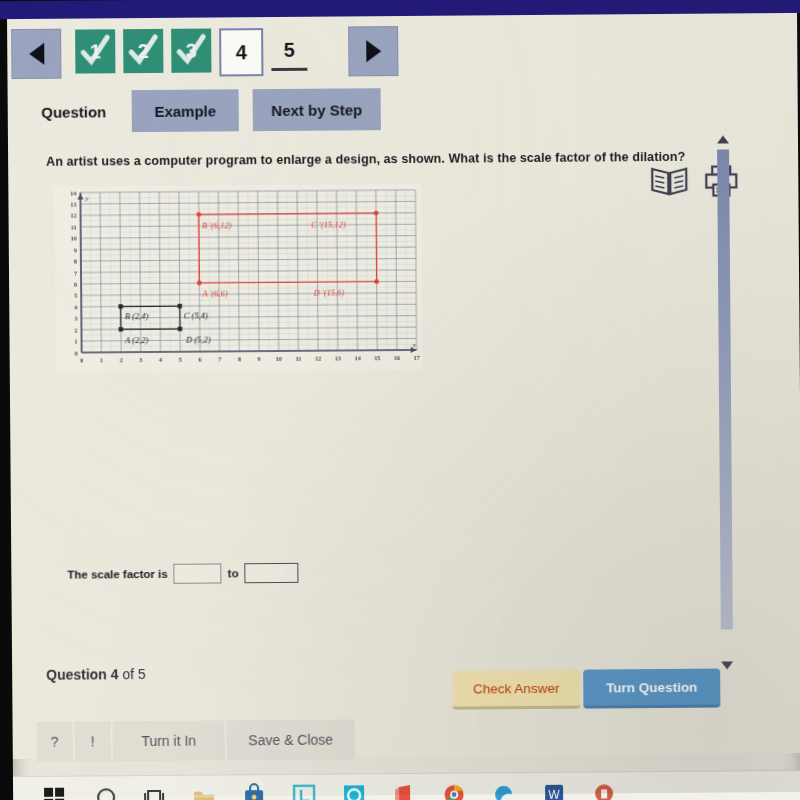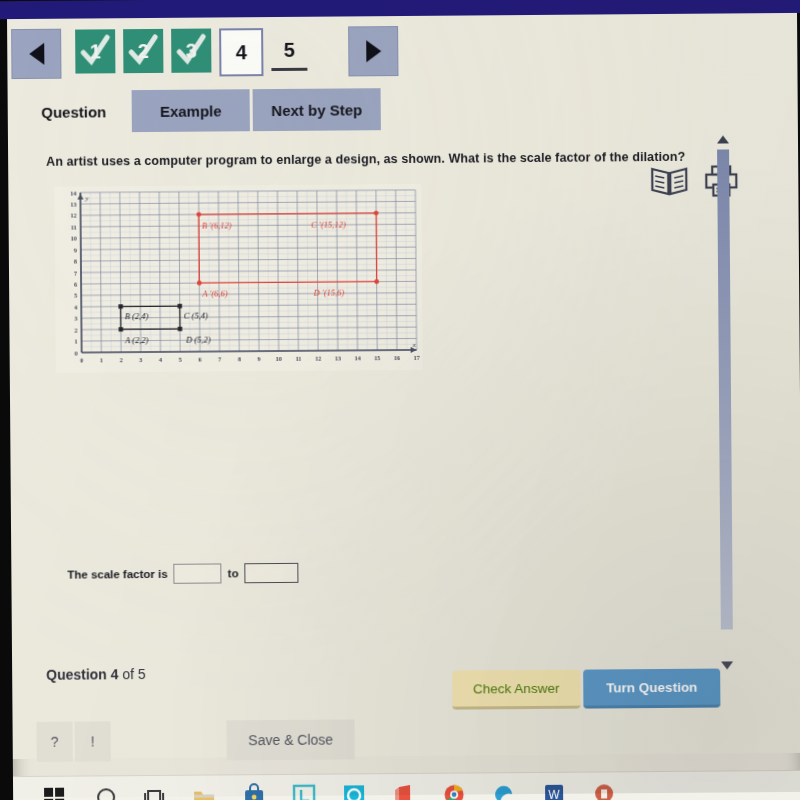--- a/index.html
+++ b/index.html
@@ -171,21 +171,21 @@
 
   .btn {
     position: absolute; top: 655px;
     height: 36px;
     display: flex; align-items: center; justify-content: center;
     font-size: 13.5px;
     border-radius: 4px;
   }
   .btn.check {
     left: 440px; width: 128px;
-    background: #f5e6b3; color: #4d7c0f;
+    background: #f5e6b3; color: #c2410c;
     border-bottom: 3px solid #c9bd8e;
   }
   .btn.next {
     left: 571px; width: 137px;
     background: #5e9ccc; color: #ffffff; font-weight: bold;
     border-bottom: 3px solid #4f86b2;
   }
 
   .footbar {
     position: absolute; left: 0; top: 703px;
@@ -262,21 +262,21 @@
               <span>5</span>
               <div class="underline"></div>
             </div>
           </div>
       </div>
 
       <div class="sectabs">
         <div class="sectab active" style="left:20px;width:92px;">
           <span>Question</span>
         </div>
-        <div class="sectab idle" style="left:124px;width:118px;">
+        <div class="sectab idle" style="left:124px;width:107px;">
           <span>Example</span>
         </div>
         <div class="sectab idle" style="left:245px;width:128px;">
           <span>Next by Step</span>
         </div>
 
         <div class="tool" style="left:641px;">
           <svg viewBox="0 0 40 34" width="40" height="34">
             <path d="M3 5 L19 9 L19 30 L3 26 Z" fill="none" stroke="#3d4152" stroke-width="2.2"></path>
             <path d="M37 5 L21 9 L21 30 L37 26 Z" fill="none" stroke="#3d4152" stroke-width="2.2"></path>
@@ -490,20 +490,23 @@
         <span>Turn Question</span>
       </div>
 
       <div class="footbar">
         <div class="footitem" style="left:24px;width:36px;">
           <span>?</span>
         </div>
         <div class="footitem" style="left:62px;width:36px;">
           <span>!</span>
         </div>
+        <div class="footitem" style="left:100px;width:112px;">
+          <span>Turn it In</span>
+        </div>
         <div class="footitem" style="left:214px;width:128px;">
           <span>Save &amp; Close</span>
         </div>
       </div>
 
       <div class="taskbar">
         <div id="taskicons">
             <div class="tbicon" style="left: 28px;"><svg viewBox="0 0 26 26" width="26" height="26">
                 <rect x="3" y="3" width="9" height="9" fill="#1b1b1b"></rect>
                 <rect x="14" y="3" width="9" height="9" fill="#1b1b1b"></rect>

